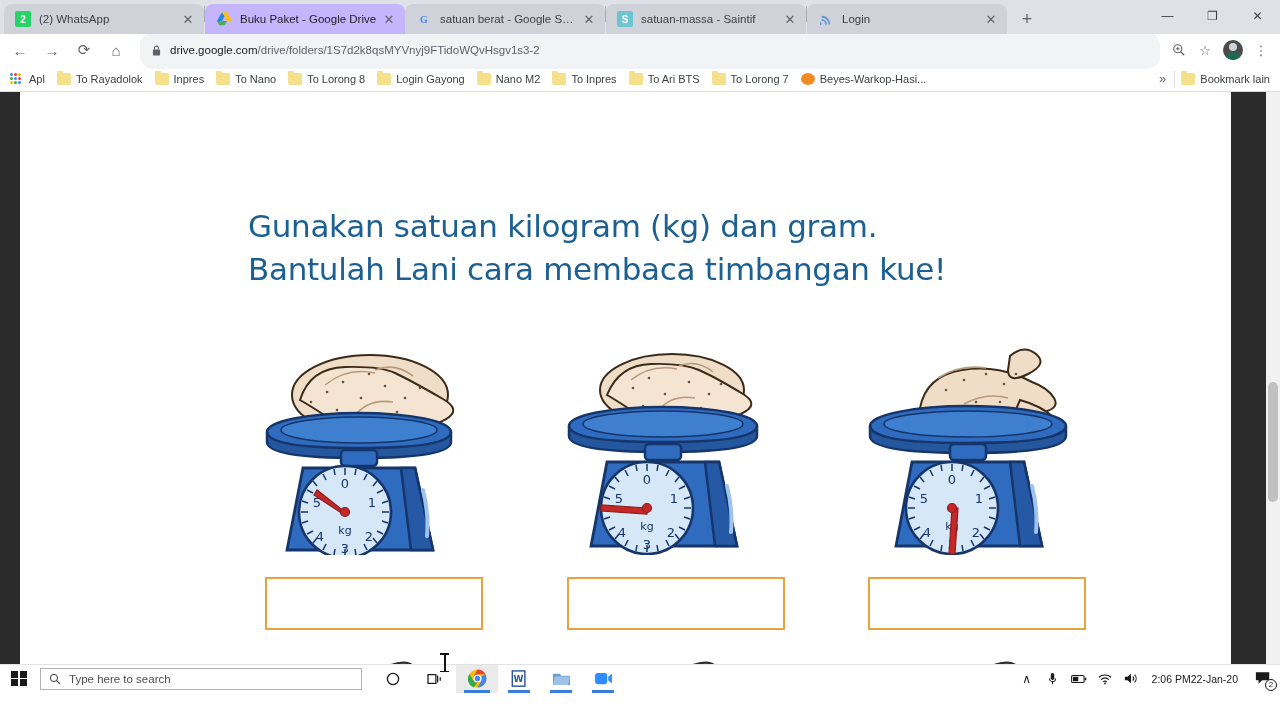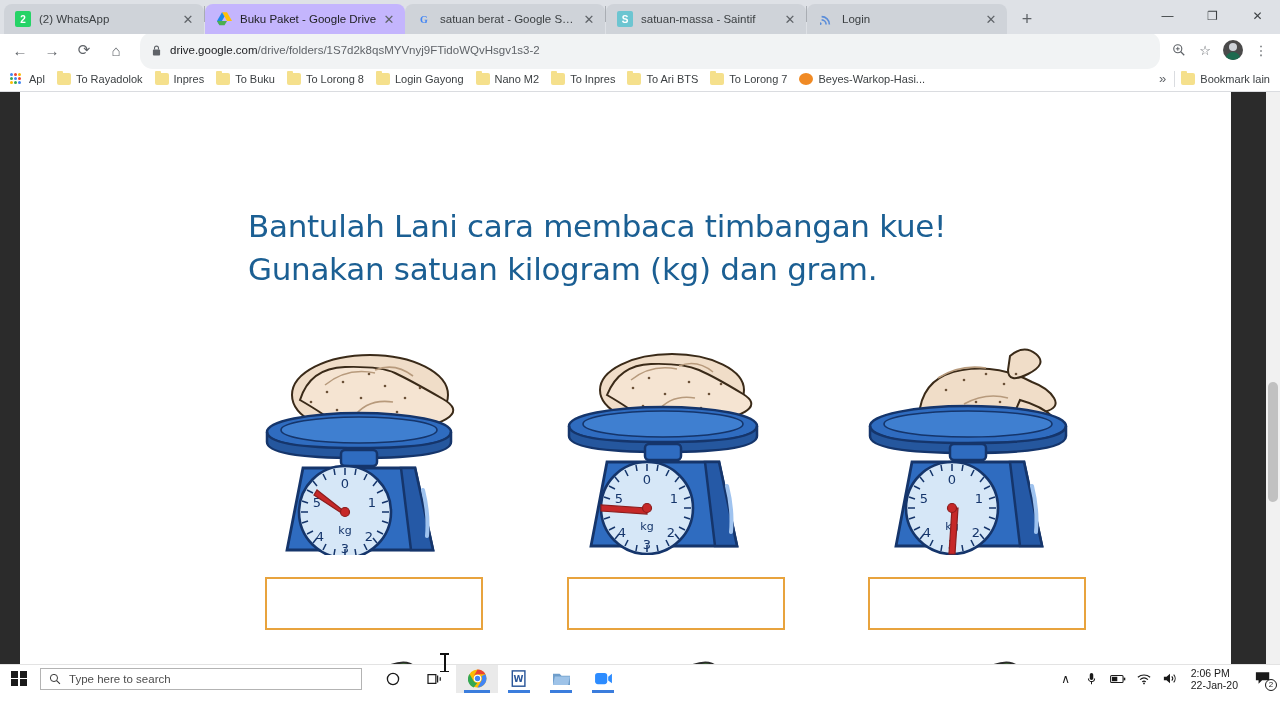--- a/index.html
+++ b/index.html
@@ -237,21 +237,21 @@
   }
   .tray {
     margin-left:auto; display:flex; align-items:center; height:28px;
     font-size:10.5px; color:#1a1a1a;
   }
   .tray .ti {
     width:26px; height:28px; display:flex; align-items:center; justify-content:center;
     font-size:12px;
   }
   .clock {
-    display:flex; flex-direction:column; align-items:flex-start; justify-content:center;
+    display:flex; flex-direction:row; align-items:center; justify-content:center;
     line-height:12px; padding:0 8px; font-size:10.5px;
   }
   .notif {
     width:34px; height:28px; display:flex; align-items:center; justify-content:center;
     position:relative;
   }
   .notif .badge {
     position:absolute; right:3px; bottom:2px; width:12px; height:12px;
     border:1px solid #1a1a1a; border-radius:50%;
     font-size:8px; display:flex; align-items:center; justify-content:center;
@@ -367,21 +367,21 @@
     <div class="bm">
       <span class="bmicon"></span>
       <span>To Rayadolok</span>
     </div>
     <div class="bm">
       <span class="bmicon"></span>
       <span>Inpres</span>
     </div>
     <div class="bm">
       <span class="bmicon"></span>
-      <span>To Buku</span>
+      <span>To Nano</span>
     </div>
     <div class="bm">
       <span class="bmicon"></span>
       <span>To Lorong 8</span>
     </div>
     <div class="bm">
       <span class="bmicon"></span>
       <span>Login Gayong</span>
     </div>
     <div class="bm">
@@ -411,22 +411,22 @@
       <span class="bmicon"></span>
       <span>Bookmark lain</span>
     </div>
   </div>
 
   <div class="viewport">
 
     <div class="docpage">
 
       <div class="heading">
+        <span class="l2">Gunakan satuan kilogram (kg) dan gram.</span>
         <span class="l2">Bantulah Lani cara membaca timbangan kue!</span>
-        <span class="l2">Gunakan satuan kilogram (kg) dan gram.</span>
       </div>
 
       <div class="row-scales">
 
         <div class="cell c1">
           <svg width="215" height="215" viewBox="0 0 215 215">
 
             <ellipse cx="105" cy="55" rx="78" ry="40" fill="#f0ddc8" stroke="#3a2a18" stroke-width="2"></ellipse>
             <path d="M35 60q10-32 45-33t50 6 48 26-40 33-62 6-41-38z" fill="#f5e4d2" stroke="#3a2a18" stroke-width="2"></path>
             <path d="M60 45q22-18 50-12" fill="none" stroke="#b79a7c" stroke-width="1.6"></path>

